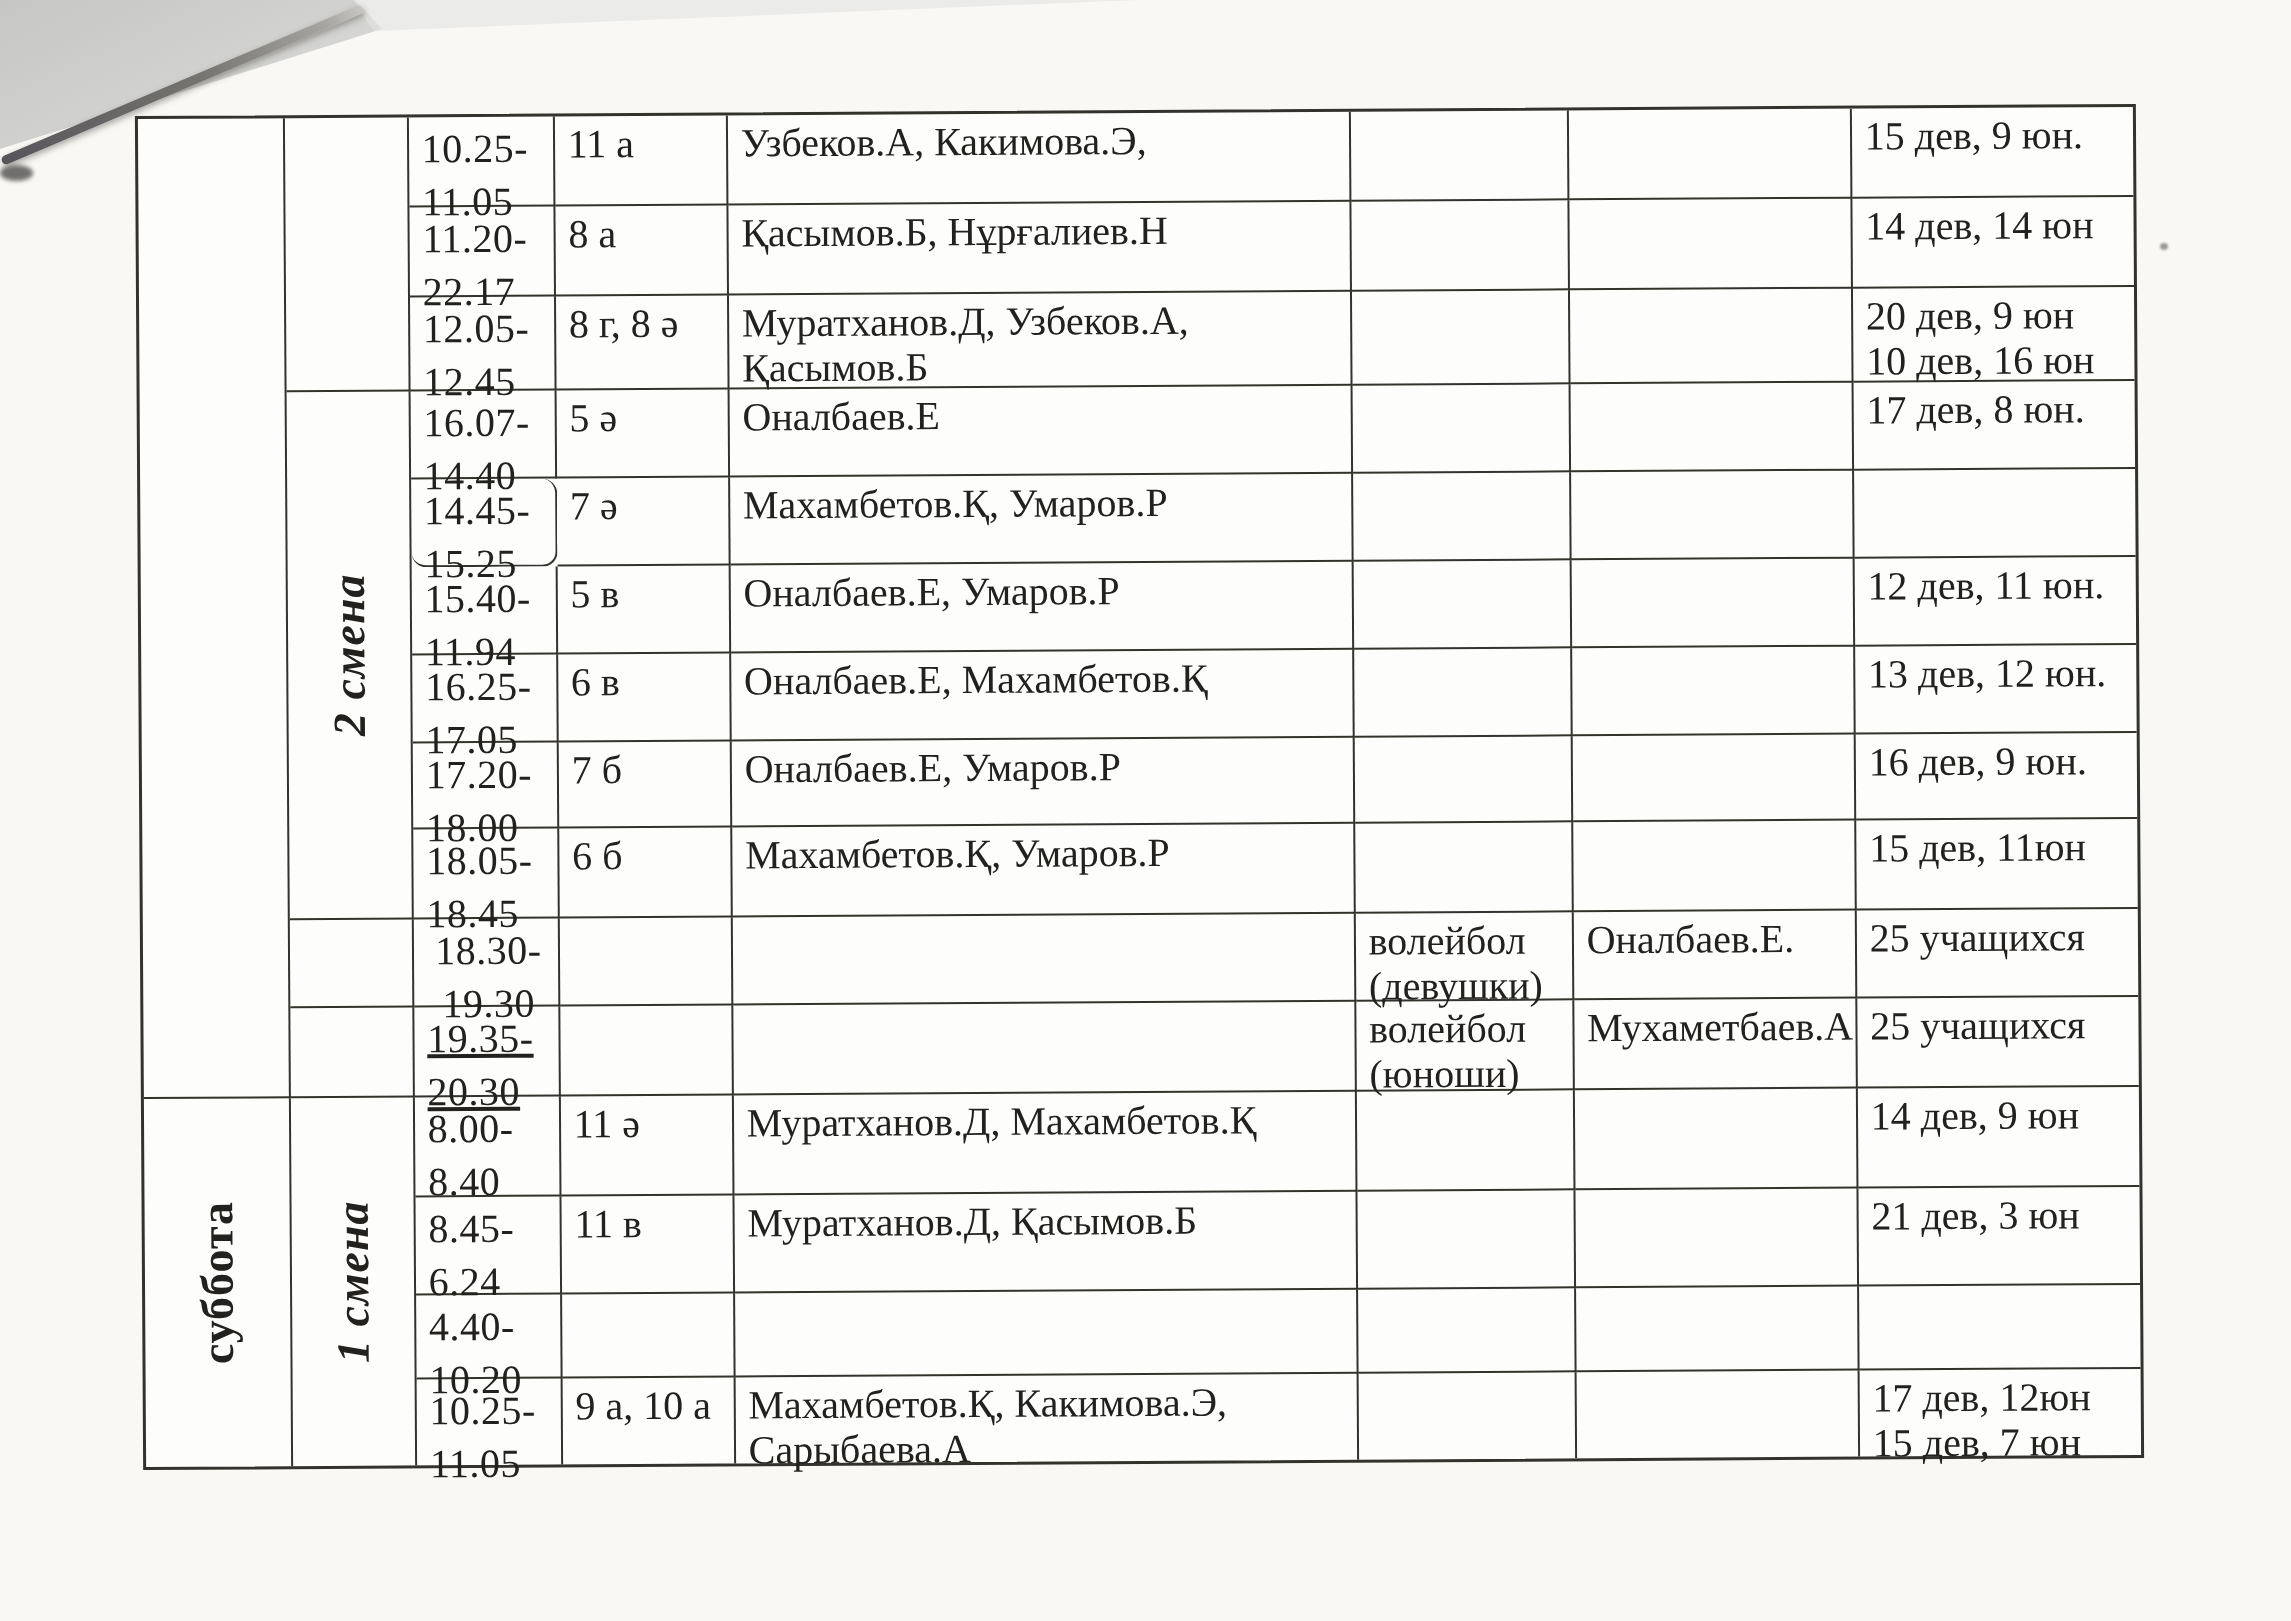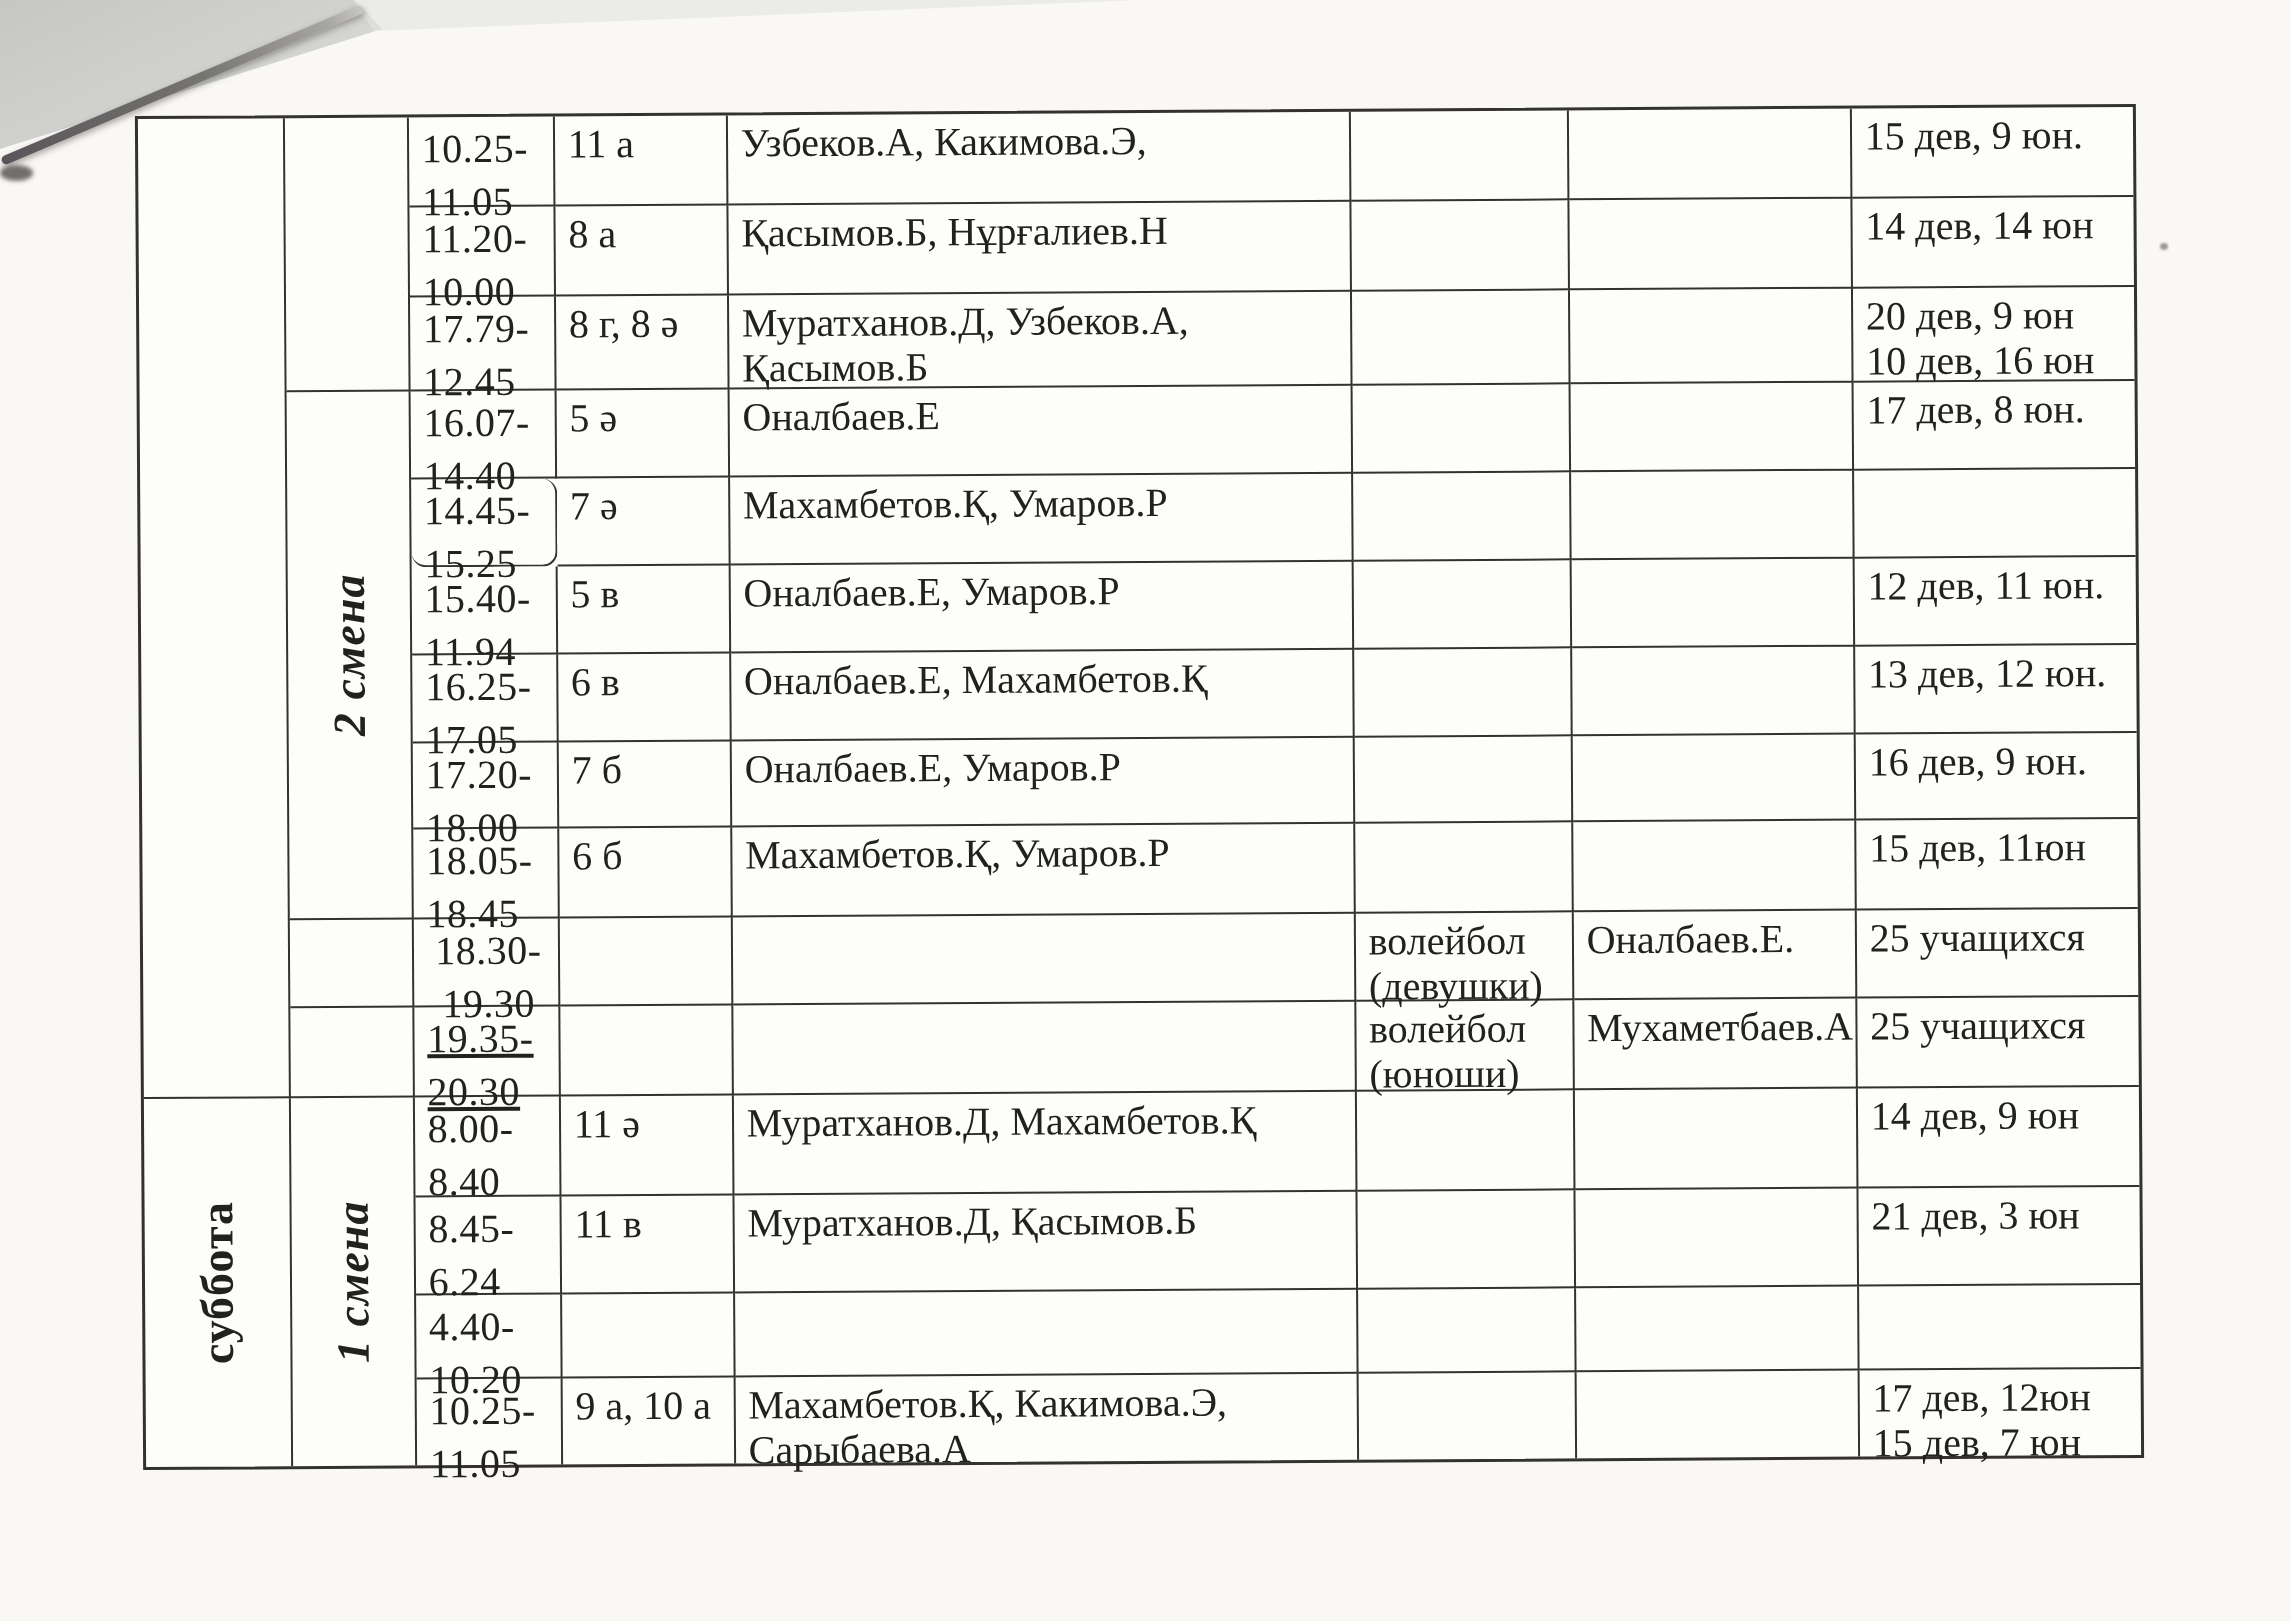--- a/index.html
+++ b/index.html
@@ -105,27 +105,27 @@
     </div>
 
   <div class="c t" style="grid-area: 1 / 3 / 2 / 4;">10.25-
 11.05</div>
       <div class="c" style="grid-area: 1 / 4 / 2 / 5;">11 а</div>
       <div class="c" style="grid-area: 1 / 5 / 2 / 6;">Узбеков.А, Какимова.Э,</div>
       <div class="c" style="grid-area: 1 / 6 / 2 / 7;"></div>
       <div class="c" style="grid-area: 1 / 7 / 2 / 8;"></div>
       <div class="c nr" style="grid-area: 1 / 8 / 2 / 9;">15 дев, 9 юн.</div>
       <div class="c t" style="grid-area: 2 / 3 / 3 / 4;">11.20-
-10.00</div>
+22.17</div>
       <div class="c" style="grid-area: 2 / 4 / 3 / 5;">8 а</div>
       <div class="c" style="grid-area: 2 / 5 / 3 / 6;">Қасымов.Б, Нұрғалиев.Н</div>
       <div class="c" style="grid-area: 2 / 6 / 3 / 7;"></div>
       <div class="c" style="grid-area: 2 / 7 / 3 / 8;"></div>
       <div class="c nr" style="grid-area: 2 / 8 / 3 / 9;">14 дев, 14 юн</div>
-      <div class="c t" style="grid-area: 3 / 3 / 4 / 4;">17.79-
+      <div class="c t" style="grid-area: 3 / 3 / 4 / 4;">12.05-
 12.45</div>
       <div class="c" style="grid-area: 3 / 4 / 4 / 5;">8 г, 8 ә</div>
       <div class="c" style="grid-area: 3 / 5 / 4 / 6;">Муратханов.Д, Узбеков.А,
 Қасымов.Б</div>
       <div class="c" style="grid-area: 3 / 6 / 4 / 7;"></div>
       <div class="c" style="grid-area: 3 / 7 / 4 / 8;"></div>
       <div class="c nr" style="grid-area: 3 / 8 / 4 / 9;">20 дев, 9 юн
 10 дев, 16 юн</div>
       <div class="c t" style="grid-area: 4 / 3 / 5 / 4;">16.07-
 14.40</div>

